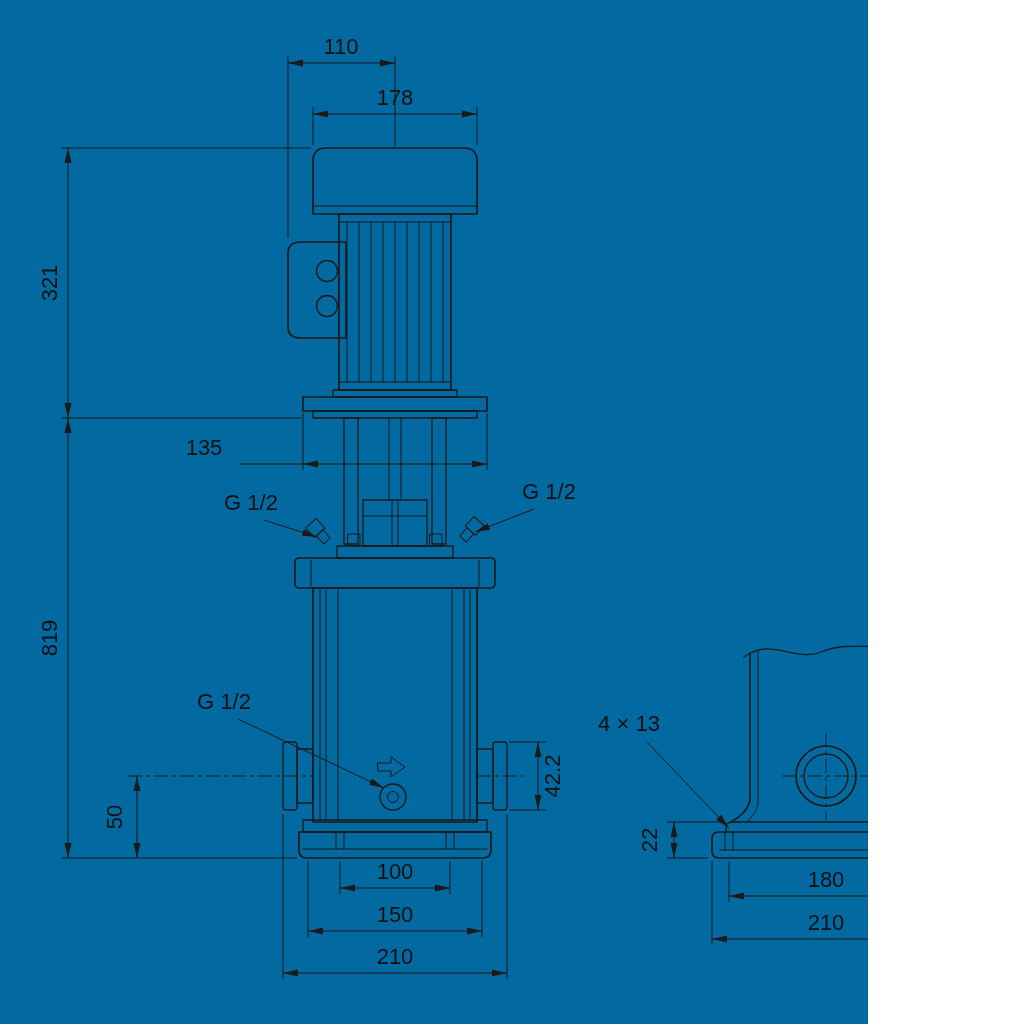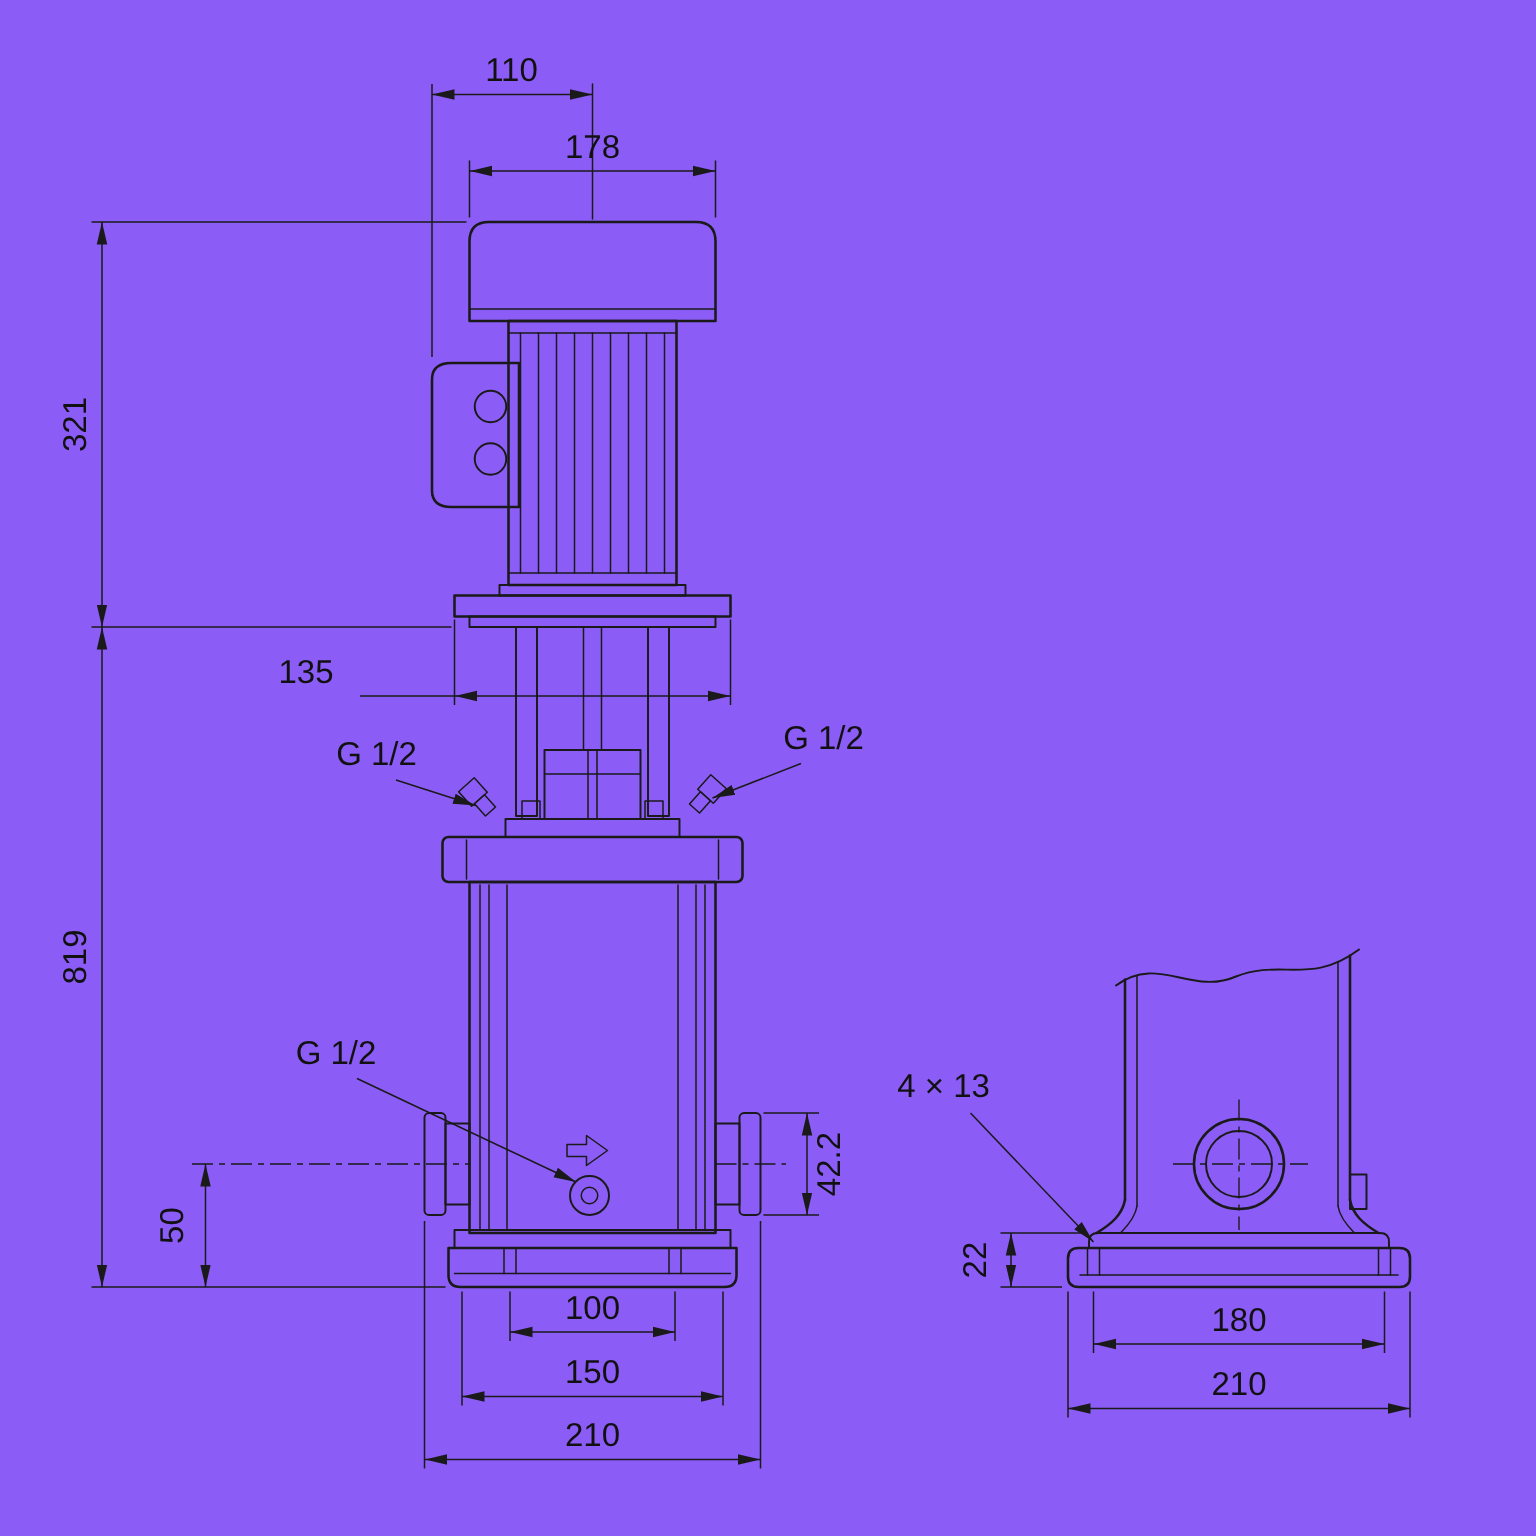--- a/index.html
+++ b/index.html
@@ -1,16 +1,16 @@
 <!DOCTYPE html>
 <html><head>
 <meta charset="utf-8">
 <style>
   html,body{margin:0;padding:0;background:#ffffff;}
-  .sheet{width:1024px;height:1024px;background:#8b5cf6;position:relative;overflow:hidden;}
+  .sheet{width:868px;height:1024px;background:#0369a1;position:relative;overflow:hidden;}
   svg{display:block;}
   .ol{fill:none;stroke:#1a1a1a;stroke-width:1.7;stroke-linejoin:round;stroke-linecap:round;}
   .md{fill:none;stroke:#1a1a1a;stroke-width:1.3;stroke-linejoin:round;stroke-linecap:round;}
   .tl{fill:none;stroke:#1a1a1a;stroke-width:1;stroke-linejoin:round;stroke-linecap:round;}
   .dl{fill:none;stroke:#1a1a1a;stroke-width:1;}
   .cl{fill:none;stroke:#1a1a1a;stroke-width:0.9;stroke-dasharray:14 4 4 4;}
   text{font-family:"Liberation Sans","DejaVu Sans",sans-serif;font-size:22px;fill:#111111;}
   .dimtxt{text-anchor:middle;}
 </style>
 </head>

